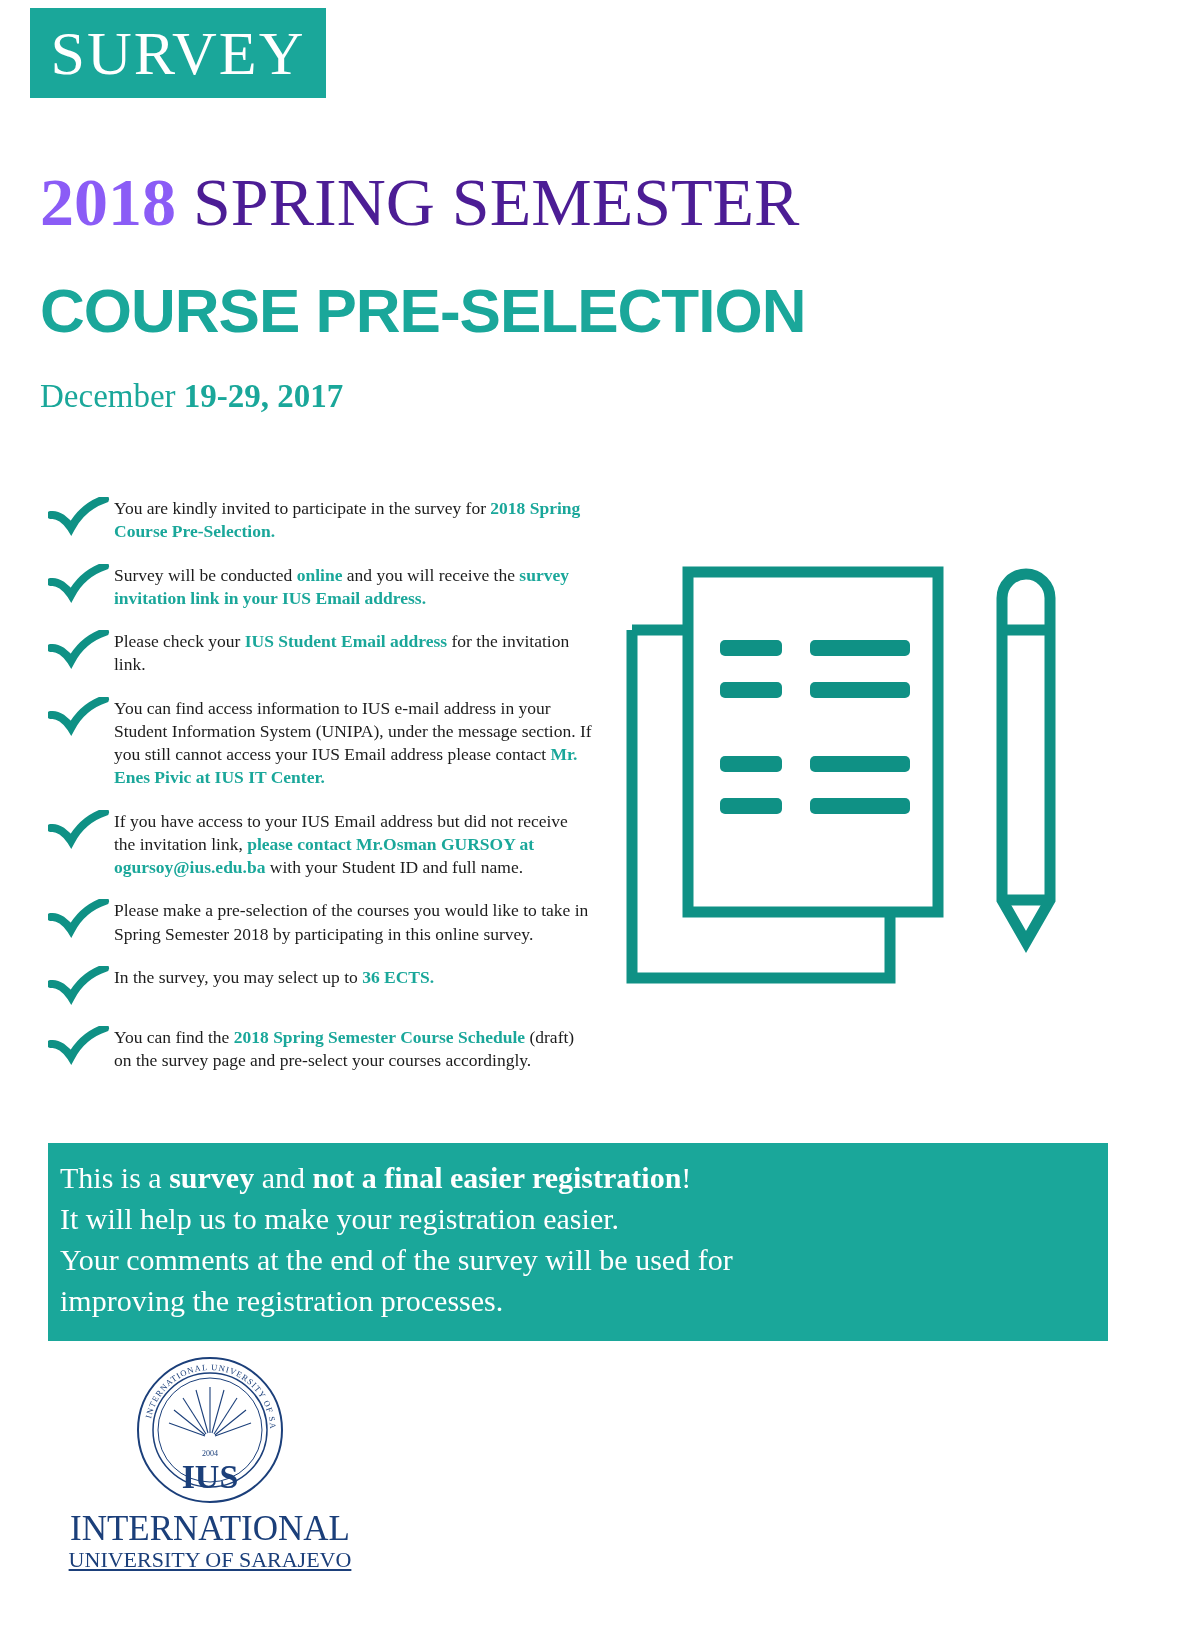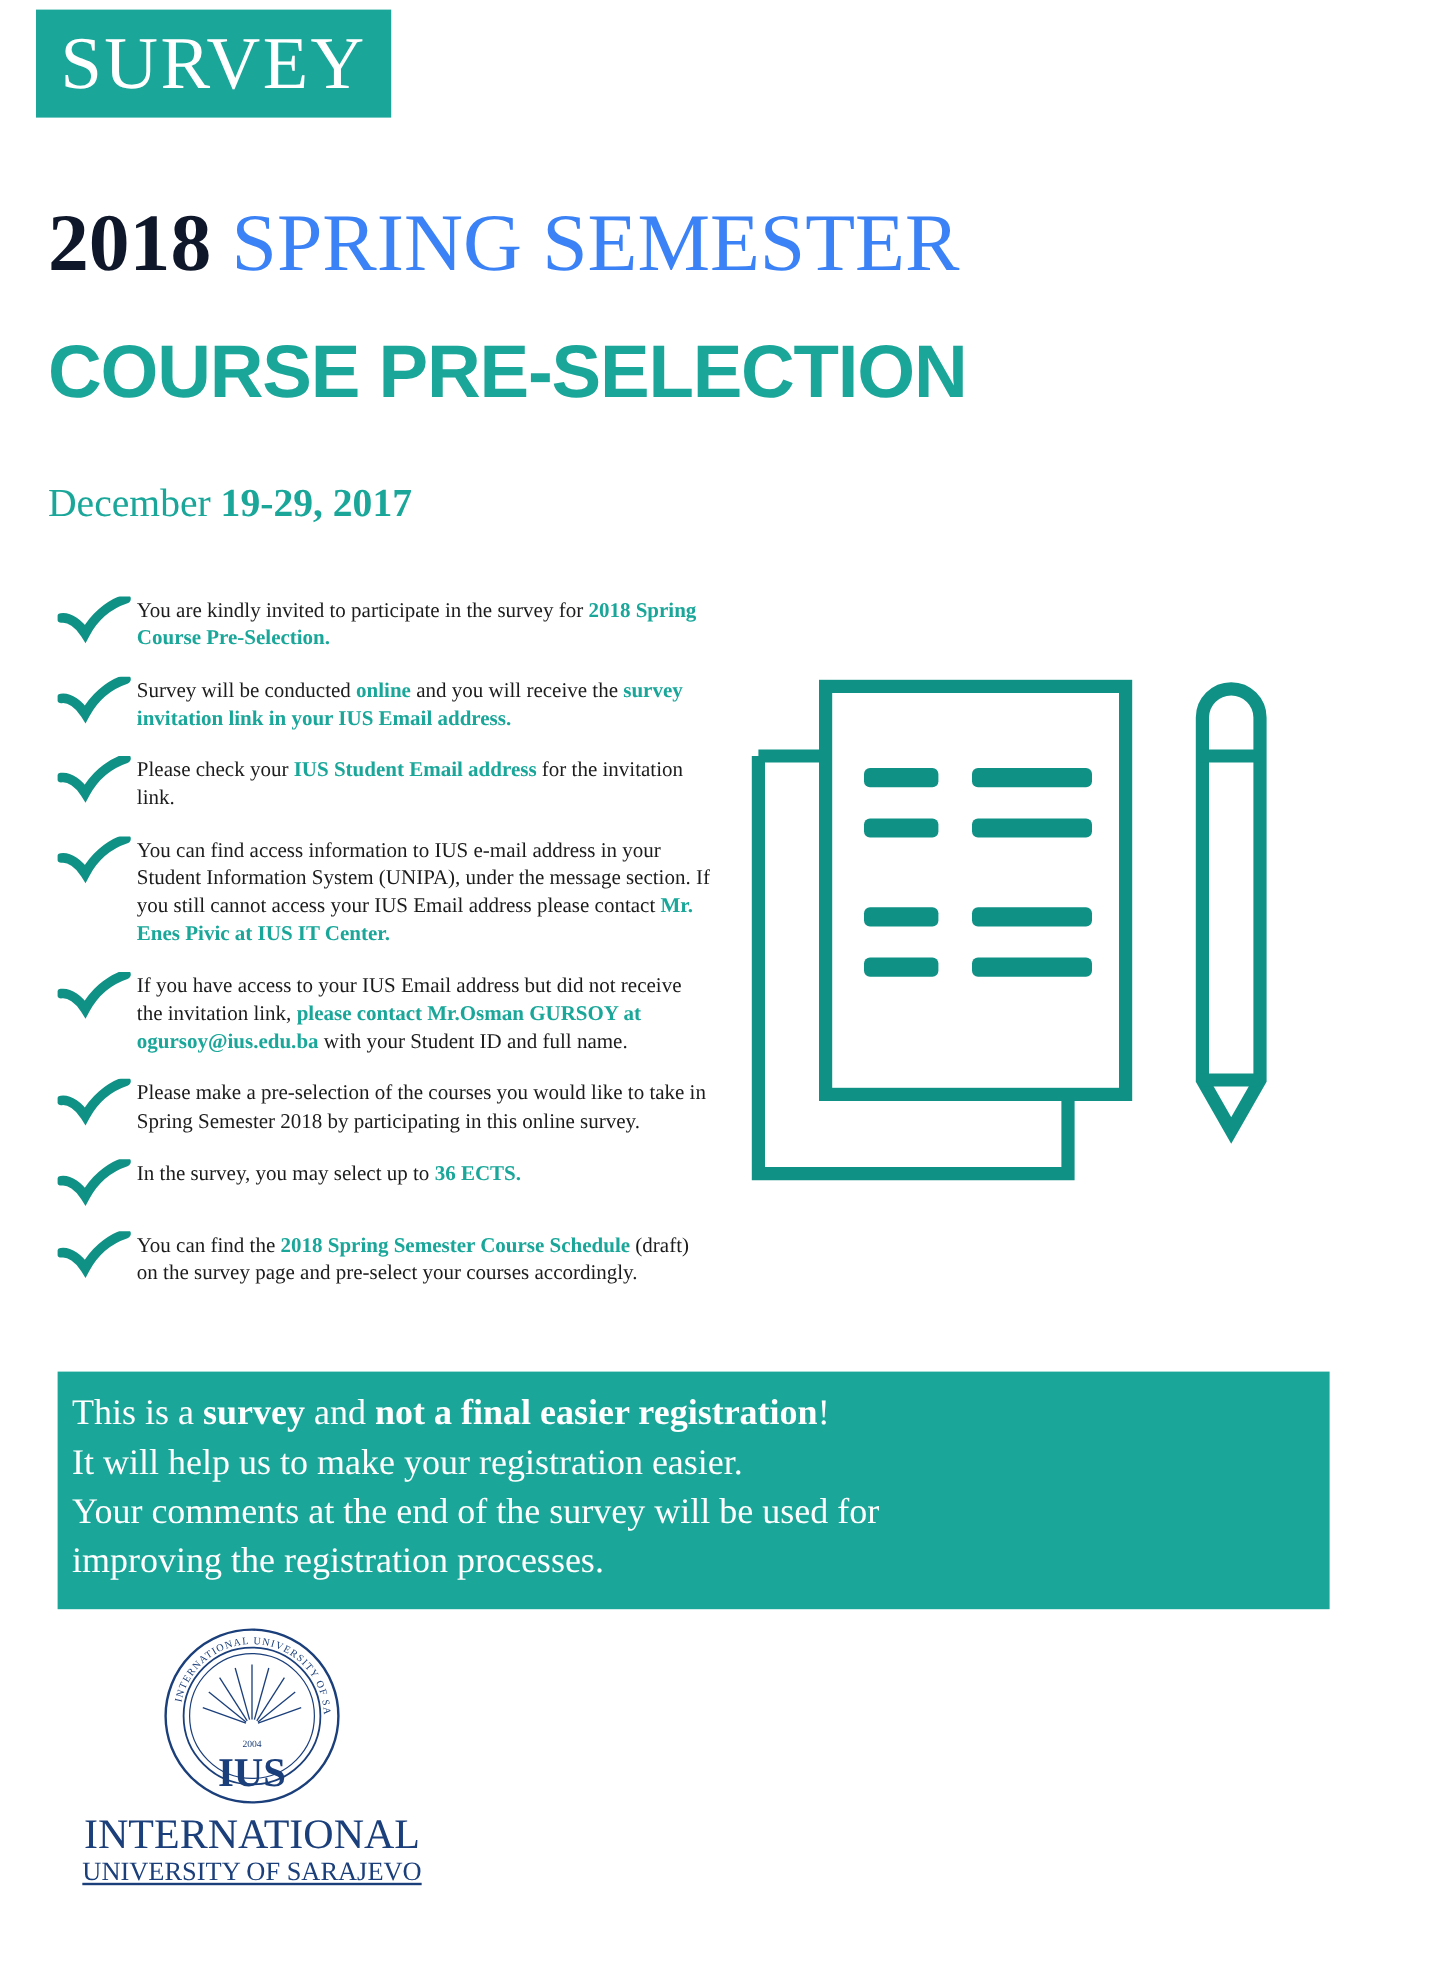--- a/index.html
+++ b/index.html
@@ -45,25 +45,25 @@
   .headline-1 {
     position: absolute;
     left: 40px;
     top: 168px;
     font-size: 68px;
     line-height: 1;
     white-space: nowrap;
     font-family: "Liberation Serif", serif;
   }
   .headline-1 .year {
-    color: #0f172a;
+    color: #8b5cf6;
     font-weight: bold;
   }
   .headline-1 .rest {
-    color: #3b82f6;
+    color: #4c1d95;
   }
   .headline-2 {
     position: absolute;
     left: 40px;
     top: 280px;
     font-size: 62px;
     line-height: 1;
     color: #1aa79a;
     font-weight: bold;
     letter-spacing: -1px;
@@ -71,21 +71,20 @@
     white-space: nowrap;
   }
   .headline-date {
     position: absolute;
     left: 40px;
     top: 378px;
     font-size: 33px;
     color: #1aa79a;
     font-family: "Liberation Serif", serif;
     white-space: nowrap;
-    margin-top: 24px;
   }
   .headline-date .bold {
     font-weight: bold;
   }
 
   
   .bullets {
     position: absolute;
     left: 48px;
     top: 495px;

